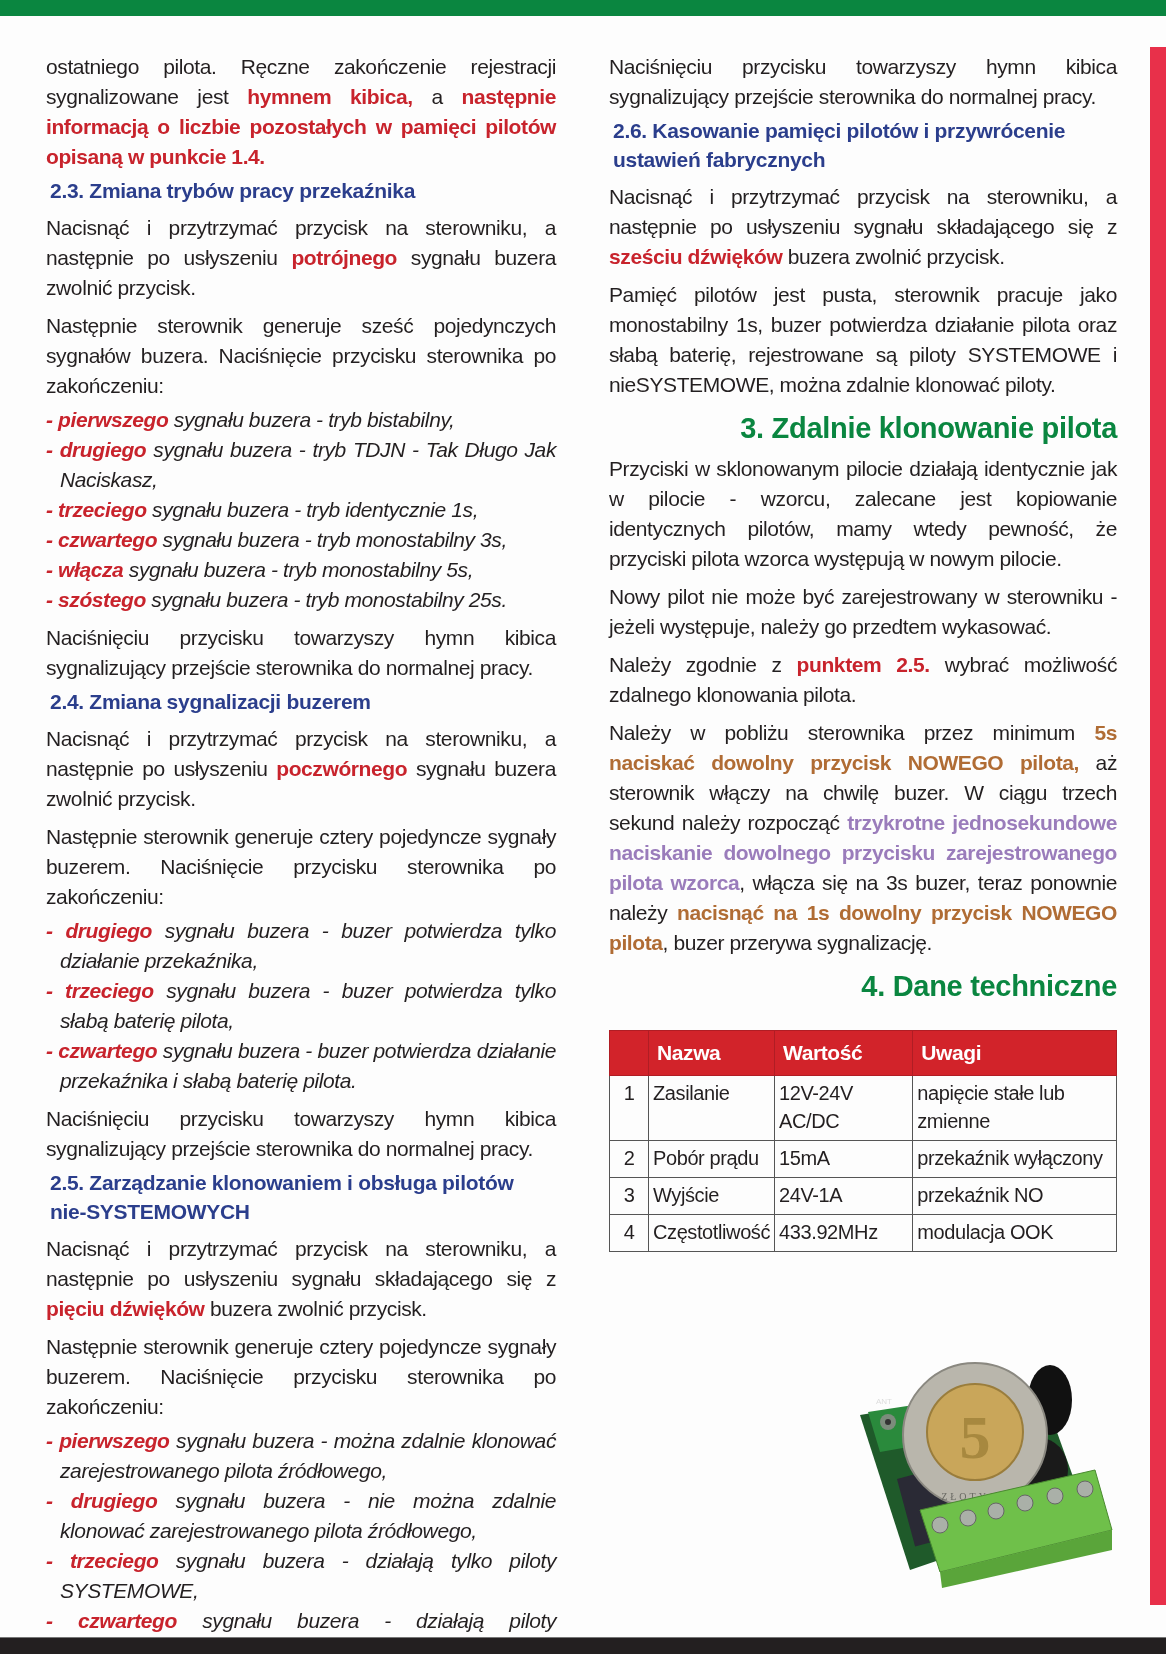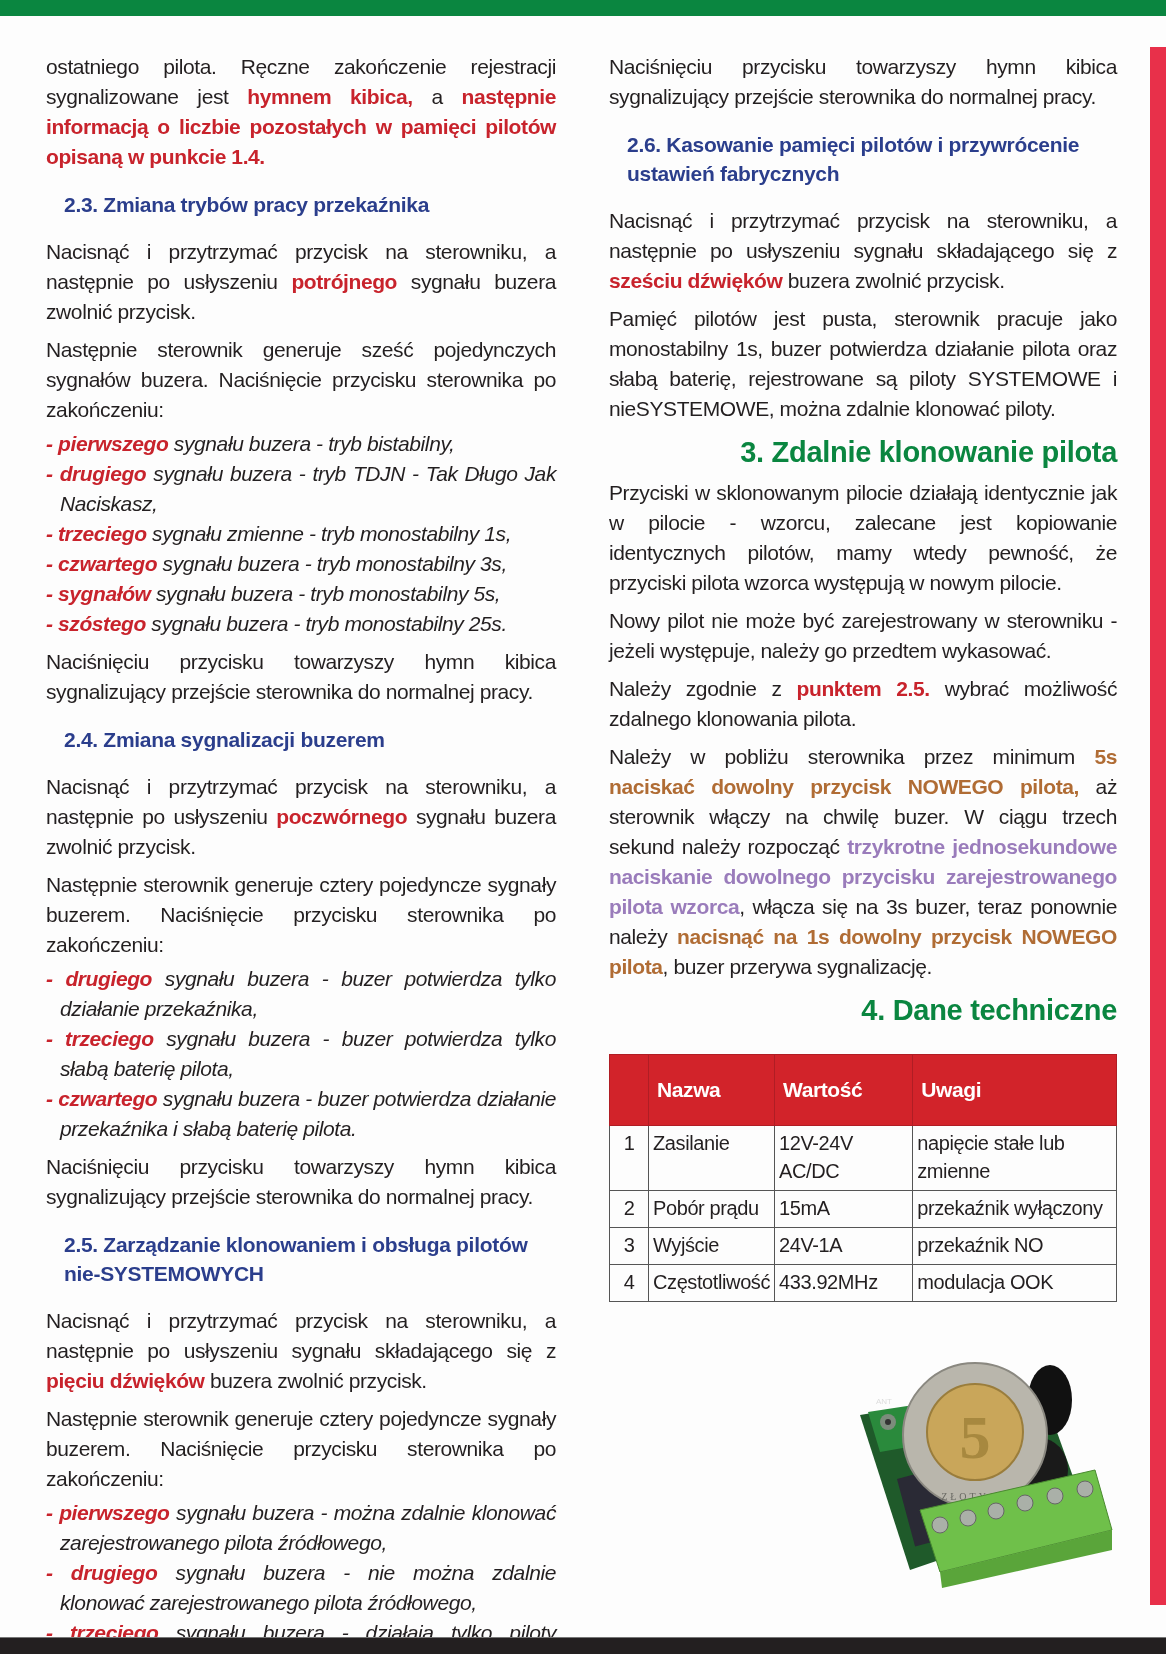--- a/index.html
+++ b/index.html
@@ -10,36 +10,36 @@
   }
   .topbar { position:absolute; left:0; top:0; width:1166px; height:16px; background:#0a8640; }
   .sidebar { position:absolute; left:1150px; top:47px; width:16px; height:1558px; background:#e8304a; }
   .footer { position:absolute; left:0; top:1637px; width:1166px; height:17px; background:#231f20; border-top:1px solid #777; }
 
   .col { position:absolute; top:44px; font-size:21px; line-height:30px; letter-spacing:-0.4px; }
   .col.left { left:46px; width:510px; }
   .col.right { left:609px; width:508px; }
 
   p { margin:8px 0 4px 0; text-align:justify; }
-  .h2 { color:#2b3e8c; font-weight:bold; font-size:21px; line-height:29px; margin:18px; letter-spacing:-0.3px; }
+  .h2 { color:#2b3e8c; font-weight:bold; font-size:21px; line-height:29px; margin:4px; letter-spacing:-0.3px; }
   .h1 { color:#0a8640; font-weight:bold; font-size:29px; line-height:36px; margin:10px 0 0 0; letter-spacing:-0.3px;text-align:right; }
   .red { color:#c8232c; font-weight:bold; }
   .brown { color:#b06c34; font-weight:bold; }
   .violet { color:#9a7cbb; font-weight:bold; }
 
   ul.dash { list-style:none; margin:0 0 4px 0; padding:0;font-style:italic; }
   ul.dash li { padding-left:14px; text-indent:-14px; text-align:justify; }
   ul.dash li .dash-mark { color:#c8232c; font-weight:bold; }
 
   table.spec {
     margin-top:26px; border-collapse:collapse; width:508px; font-size:20px; line-height:28px;
   }
   table.spec th {
     background:#d2232a; color:#fff; text-align:left; font-weight:bold; font-size:21px;
-    padding:21px 8px; border:1px solid #b01d24;
+    padding:8px 8px; border:1px solid #b01d24;
   }
   table.spec td { border:1px solid #555; padding:3px 4px 5px 4px; vertical-align:top; }
   table.spec td.num { text-align:center; width:30px; }
 
   .product { position:absolute; left:850px; top:1360px; width:270px; height:230px; }
 </style>
 </head>
 <body>
 
 <div class="topbar"></div>
@@ -47,23 +47,23 @@
 
 <div class="col left">
   <p><span>ostatniego pilota. Ręczne zakończenie rejestracji sygnalizowane jest </span><span class="red">hymnem kibica,</span><span> a </span><span class="red">następnie informacją o liczbie pozostałych w pamięci pilotów opisaną w punkcie 1.4.</span></p>
 
   <div class="h2">2.3. Zmiana trybów pracy przekaźnika</div>
   <p><span>Nacisnąć i przytrzymać przycisk na sterowniku, a następnie po usłyszeniu </span><span class="red">potrójnego</span><span> sygnału buzera zwolnić przycisk.</span></p>
   <p>Następnie sterownik generuje sześć pojedynczych sygnałów buzera. Naciśnięcie przycisku sterownika po zakończeniu:</p>
   <ul class="dash">
       <li><span class="dash-mark">- </span><span class="red">pierwszego</span><span> sygnału buzera - tryb bistabilny,</span></li>
       <li><span class="dash-mark">- </span><span class="red">drugiego</span><span> sygnału buzera - tryb TDJN - Tak Długo Jak Naciskasz,</span></li>
-      <li><span class="dash-mark">- </span><span class="red">trzeciego</span><span> sygnału zmienne - tryb monostabilny 1s,</span></li>
+      <li><span class="dash-mark">- </span><span class="red">trzeciego</span><span> sygnału buzera - tryb identycznie 1s,</span></li>
       <li><span class="dash-mark">- </span><span class="red">czwartego</span><span> sygnału buzera - tryb monostabilny 3s,</span></li>
-      <li><span class="dash-mark">- </span><span class="red">sygnałów</span><span> sygnału buzera - tryb monostabilny 5s,</span></li>
+      <li><span class="dash-mark">- </span><span class="red">włącza</span><span> sygnału buzera - tryb monostabilny 5s,</span></li>
       <li><span class="dash-mark">- </span><span class="red">szóstego</span><span> sygnału buzera - tryb monostabilny 25s.</span></li>
     </ul>
   <p>Naciśnięciu przycisku towarzyszy hymn kibica sygnalizujący przejście sterownika do normalnej pracy.</p>
 
   <div class="h2">2.4. Zmiana sygnalizacji buzerem</div>
   <p><span>Nacisnąć i przytrzymać przycisk na sterowniku, a następnie po usłyszeniu </span><span class="red">poczwórnego</span><span> sygnału buzera zwolnić przycisk.</span></p>
   <p>Następnie sterownik generuje cztery pojedyncze sygnały buzerem. Naciśnięcie przycisku sterownika po zakończeniu:</p>
   <ul class="dash">
       <li><span class="dash-mark">- </span><span class="red">drugiego</span><span> sygnału buzera - buzer potwierdza tylko działanie przekaźnika,</span></li>
       <li><span class="dash-mark">- </span><span class="red">trzeciego</span><span> sygnału buzera - buzer potwierdza tylko słabą baterię pilota,</span></li>

